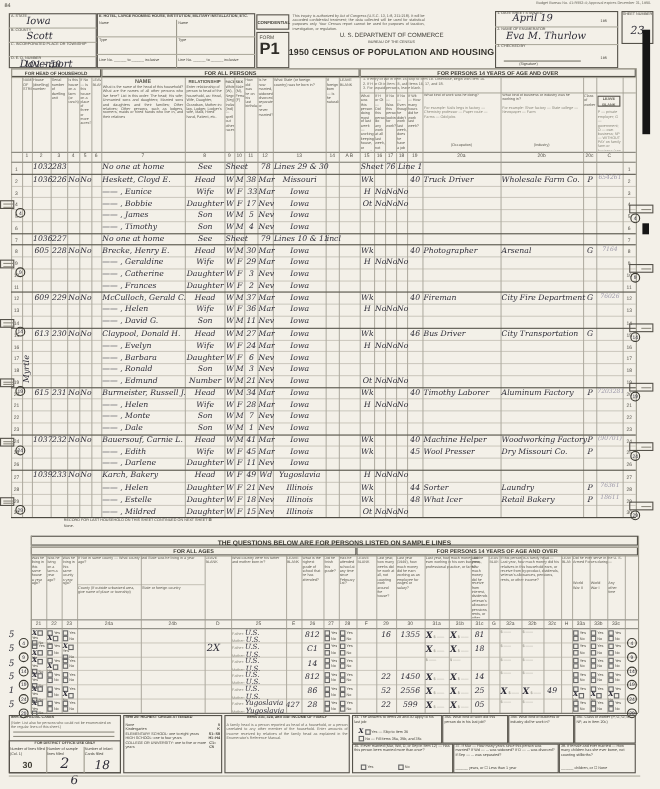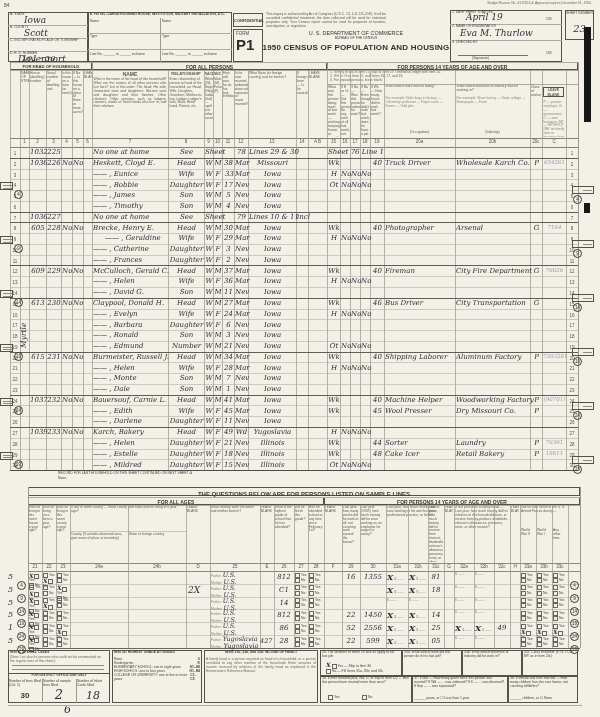--- a/index.html
+++ b/index.html
@@ -233,21 +233,21 @@
       <div class="ab vl" style="left: 566px; top: 70px; height: 400px; opacity: 0.75;"></div>
       <div class="ab vl" style="left: 578px; top: 62px; height: 408px;"></div>
       <div class="ab vl" style="left: 10px; top: 62px; height: 8px;"></div>
       <div class="ab vl" style="left: 92px; top: 62px; height: 8px;"></div>
       <div class="ab vl" style="left: 327px; top: 62px; height: 8px;"></div>
       <div class="ab num" style="left: 10px; top: 150px; width: 10px;">1</div>
       <div class="ab num" style="left: 566px; top: 150px; width: 12px;">1</div>
       <div class="ab hl" style="left: 10px; top: 157.77px; width: 568px; opacity: 0.55;"></div>
       <div class="ab hld" style="left: 10px; top: 157.77px; width: 568px; opacity: 0.8;"></div>
       <div class="ab hw" style="left: 30px; top: 149.2px; width: 16px; height: 8.77px; text-align: center; overflow: visible;">1032</div>
-      <div class="ab hw" style="left: 47px; top: 149.2px; width: 14px; height: 8.77px; text-align: center; overflow: visible;">225</div>
+      <div class="ab hw" style="left: 47px; top: 149.2px; width: 14px; height: 8.77px; text-align: center; overflow: visible;">283</div>
       <div class="ab hw" style="left: 93px; top: 149.2px; width: 75px; height: 8.77px; overflow: visible;">No one at home</div>
       <div class="ab hw" style="left: 169px; top: 149.2px; width: 35px; height: 8.77px; text-align: center; overflow: visible;">See</div>
       <div class="ab hw" style="left: 205px; top: 149.2px; width: 8px; height: 8.77px; text-align: center; overflow: visible;">Sheet</div>
       <div class="ab hw" style="left: 235px; top: 149.2px; width: 13px; height: 8.77px; text-align: center; overflow: visible;">78</div>
       <div class="ab hw" style="left: 249px; top: 149.2px; width: 47px; height: 8.77px; text-align: center; overflow: visible;">Lines 29 &amp; 30</div>
       <div class="ab hw" style="left: 328px; top: 149.2px; width: 12px; height: 8.77px; text-align: center; overflow: visible;">Sheet 76 Line 1</div>
       <div class="ab num" style="left: 10px; top: 160.77px; width: 10px;">2</div>
       <div class="ab num" style="left: 566px; top: 160.77px; width: 12px;">2</div>
       <div class="ab hl" style="left: 10px; top: 168.54px; width: 568px; opacity: 0.55;"></div>
       <div class="ab hw" style="left: 30px; top: 159.97px; width: 16px; height: 8.77px; text-align: center; overflow: visible;">1036</div>
@@ -257,21 +257,21 @@
       <div class="ab hw" style="left: 93px; top: 159.97px; width: 75px; height: 8.77px; overflow: visible;">Heskett, Cloyd E.</div>
       <div class="ab hw" style="left: 169px; top: 159.97px; width: 35px; height: 8.77px; text-align: center; overflow: visible;">Head</div>
       <div class="ab hw" style="left: 205px; top: 159.97px; width: 8px; height: 8.77px; text-align: center; overflow: visible;">W</div>
       <div class="ab hw" style="left: 214px; top: 159.97px; width: 8px; height: 8.77px; text-align: center; overflow: visible;">M</div>
       <div class="ab hw" style="left: 223px; top: 159.97px; width: 11px; height: 8.77px; text-align: center; overflow: visible;">38</div>
       <div class="ab hw" style="left: 235px; top: 159.97px; width: 13px; height: 8.77px; text-align: center; overflow: visible;">Mar</div>
       <div class="ab hw" style="left: 249px; top: 159.97px; width: 47px; height: 8.77px; text-align: center; overflow: visible;">Missouri</div>
       <div class="ab hw" style="left: 328px; top: 159.97px; width: 12px; height: 8.77px; text-align: center; overflow: visible;">Wk</div>
       <div class="ab hw" style="left: 371px; top: 159.97px; width: 13px; height: 8.77px; text-align: center; overflow: visible;">40</div>
       <div class="ab hw" style="left: 385px; top: 159.97px; width: 70px; height: 8.77px; overflow: visible;">Truck Driver</div>
-      <div class="ab hw" style="left: 456px; top: 159.97px; width: 74px; height: 8.77px; overflow: visible;">Wholesale Karch Co.</div>
+      <div class="ab hw" style="left: 456px; top: 159.97px; width: 74px; height: 8.77px; overflow: visible;">Wholesale Farm Co.</div>
       <div class="ab hw" style="left: 531px; top: 159.97px; width: 11px; height: 8.77px; text-align: center; overflow: visible;">P</div>
       <div class="ab hw fnt" style="left: 543px; top: 159.97px; width: 23px; height: 8.77px; text-align: center; overflow: visible;">654261</div>
       <div class="ab num" style="left: 10px; top: 171.54px; width: 10px;">3</div>
       <div class="ab num" style="left: 566px; top: 171.54px; width: 12px;">3</div>
       <div class="ab hl" style="left: 10px; top: 179.31px; width: 568px; opacity: 0.55;"></div>
       <div class="ab hw" style="left: 93px; top: 170.74px; width: 75px; height: 8.77px; overflow: visible;">—— , Eunice</div>
       <div class="ab hw" style="left: 169px; top: 170.74px; width: 35px; height: 8.77px; text-align: center; overflow: visible;">Wife</div>
       <div class="ab hw" style="left: 205px; top: 170.74px; width: 8px; height: 8.77px; text-align: center; overflow: visible;">W</div>
       <div class="ab hw" style="left: 214px; top: 170.74px; width: 8px; height: 8.77px; text-align: center; overflow: visible;">F</div>
       <div class="ab hw" style="left: 223px; top: 170.74px; width: 11px; height: 8.77px; text-align: right; overflow: visible;">33</div>
@@ -344,21 +344,21 @@
       <div class="ab hw" style="left: 249px; top: 224.59px; width: 47px; height: 8.77px; text-align: center; overflow: visible;">Iowa</div>
       <div class="ab hw" style="left: 328px; top: 224.59px; width: 12px; height: 8.77px; text-align: center; overflow: visible;">Wk</div>
       <div class="ab hw" style="left: 371px; top: 224.59px; width: 13px; height: 8.77px; text-align: center; overflow: visible;">40</div>
       <div class="ab hw" style="left: 385px; top: 224.59px; width: 70px; height: 8.77px; overflow: visible;">Photographer</div>
       <div class="ab hw" style="left: 456px; top: 224.59px; width: 74px; height: 8.77px; overflow: visible;">Arsenal</div>
       <div class="ab hw" style="left: 531px; top: 224.59px; width: 11px; height: 8.77px; text-align: center; overflow: visible;">G</div>
       <div class="ab hw fnt" style="left: 543px; top: 224.59px; width: 23px; height: 8.77px; text-align: center; overflow: visible;">7164</div>
       <div class="ab num" style="left: 10px; top: 236.16px; width: 10px;">9</div>
       <div class="ab num" style="left: 566px; top: 236.16px; width: 12px;">9</div>
       <div class="ab hl" style="left: 10px; top: 243.93px; width: 568px; opacity: 0.55;"></div>
-      <div class="ab hw" style="left: 93px; top: 235.36px; width: 75px; height: 8.77px; overflow: visible; margin-left: 12px;">—— , Geraldine</div>
+      <div class="ab hw" style="left: 93px; top: 235.36px; width: 75px; height: 8.77px; overflow: visible;">—— , Geraldine</div>
       <div class="ab hw" style="left: 169px; top: 235.36px; width: 35px; height: 8.77px; text-align: center; overflow: visible;">Wife</div>
       <div class="ab hw" style="left: 205px; top: 235.36px; width: 8px; height: 8.77px; text-align: center; overflow: visible;">W</div>
       <div class="ab hw" style="left: 214px; top: 235.36px; width: 8px; height: 8.77px; text-align: center; overflow: visible;">F</div>
       <div class="ab hw" style="left: 223px; top: 235.36px; width: 11px; height: 8.77px; text-align: center; overflow: visible;">29</div>
       <div class="ab hw" style="left: 235px; top: 235.36px; width: 13px; height: 8.77px; text-align: center; overflow: visible;">Mar</div>
       <div class="ab hw" style="left: 249px; top: 235.36px; width: 47px; height: 8.77px; text-align: center; overflow: visible;">Iowa</div>
       <div class="ab hw" style="left: 328px; top: 235.36px; width: 12px; height: 8.77px; text-align: center; overflow: visible;">H</div>
       <div class="ab hw" style="left: 341px; top: 235.36px; width: 9px; height: 8.77px; text-align: center; overflow: visible;">No</div>
       <div class="ab hw" style="left: 351px; top: 235.36px; width: 9px; height: 8.77px; text-align: center; overflow: visible;">No</div>
       <div class="ab hw" style="left: 361px; top: 235.36px; width: 9px; height: 8.77px; text-align: center; overflow: visible;">No</div>
@@ -505,21 +505,21 @@
       <div class="ab hw" style="left: 73px; top: 353.83px; width: 10px; height: 8.77px; text-align: center; overflow: visible;">No</div>
       <div class="ab hw" style="left: 93px; top: 353.83px; width: 75px; height: 8.77px; overflow: visible;">Burmeister, Russell J.</div>
       <div class="ab hw" style="left: 169px; top: 353.83px; width: 35px; height: 8.77px; text-align: center; overflow: visible;">Head</div>
       <div class="ab hw" style="left: 205px; top: 353.83px; width: 8px; height: 8.77px; text-align: center; overflow: visible;">W</div>
       <div class="ab hw" style="left: 214px; top: 353.83px; width: 8px; height: 8.77px; text-align: center; overflow: visible;">M</div>
       <div class="ab hw" style="left: 223px; top: 353.83px; width: 11px; height: 8.77px; text-align: center; overflow: visible;">34</div>
       <div class="ab hw" style="left: 235px; top: 353.83px; width: 13px; height: 8.77px; text-align: center; overflow: visible;">Mar</div>
       <div class="ab hw" style="left: 249px; top: 353.83px; width: 47px; height: 8.77px; text-align: center; overflow: visible;">Iowa</div>
       <div class="ab hw" style="left: 328px; top: 353.83px; width: 12px; height: 8.77px; text-align: center; overflow: visible;">Wk</div>
       <div class="ab hw" style="left: 371px; top: 353.83px; width: 13px; height: 8.77px; text-align: center; overflow: visible;">40</div>
-      <div class="ab hw" style="left: 385px; top: 353.83px; width: 70px; height: 8.77px; overflow: visible;">Shipping Laborer</div>
+      <div class="ab hw" style="left: 385px; top: 353.83px; width: 70px; height: 8.77px; overflow: visible;">Timothy Laborer</div>
       <div class="ab hw" style="left: 456px; top: 353.83px; width: 74px; height: 8.77px; overflow: visible;">Aluminum Factory</div>
       <div class="ab hw" style="left: 531px; top: 353.83px; width: 11px; height: 8.77px; text-align: center; overflow: visible;">P</div>
       <div class="ab hw fnt" style="left: 543px; top: 353.83px; width: 23px; height: 8.77px; text-align: center; overflow: visible;">7203281</div>
       <div class="ab num" style="left: 10px; top: 365.4px; width: 10px;">21</div>
       <div class="ab num" style="left: 566px; top: 365.4px; width: 12px;">21</div>
       <div class="ab hl" style="left: 10px; top: 373.17px; width: 568px; opacity: 0.55;"></div>
       <div class="ab hw" style="left: 93px; top: 364.6px; width: 75px; height: 8.77px; overflow: visible;">—— , Helen</div>
       <div class="ab hw" style="left: 169px; top: 364.6px; width: 35px; height: 8.77px; text-align: center; overflow: visible;">Wife</div>
       <div class="ab hw" style="left: 205px; top: 364.6px; width: 8px; height: 8.77px; text-align: center; overflow: visible;">W</div>
       <div class="ab hw" style="left: 214px; top: 364.6px; width: 8px; height: 8.77px; text-align: center; overflow: visible;">F</div>
@@ -636,21 +636,21 @@
       <div class="ab hl" style="left: 10px; top: 459.33px; width: 568px; opacity: 0.55;"></div>
       <div class="ab hw" style="left: 93px; top: 450.76px; width: 75px; height: 8.77px; overflow: visible;">—— , Estelle</div>
       <div class="ab hw" style="left: 169px; top: 450.76px; width: 35px; height: 8.77px; text-align: center; overflow: visible;">Daughter</div>
       <div class="ab hw" style="left: 205px; top: 450.76px; width: 8px; height: 8.77px; text-align: center; overflow: visible;">W</div>
       <div class="ab hw" style="left: 214px; top: 450.76px; width: 8px; height: 8.77px; text-align: center; overflow: visible;">F</div>
       <div class="ab hw" style="left: 223px; top: 450.76px; width: 11px; height: 8.77px; text-align: center; overflow: visible;">18</div>
       <div class="ab hw" style="left: 235px; top: 450.76px; width: 13px; height: 8.77px; text-align: center; overflow: visible;">Nev</div>
       <div class="ab hw" style="left: 249px; top: 450.76px; width: 47px; height: 8.77px; text-align: center; overflow: visible;">Illinois</div>
       <div class="ab hw" style="left: 328px; top: 450.76px; width: 12px; height: 8.77px; text-align: center; overflow: visible;">Wk</div>
       <div class="ab hw" style="left: 371px; top: 450.76px; width: 13px; height: 8.77px; text-align: center; overflow: visible;">48</div>
-      <div class="ab hw" style="left: 385px; top: 450.76px; width: 70px; height: 8.77px; overflow: visible;">Cake Icer</div>
+      <div class="ab hw" style="left: 385px; top: 450.76px; width: 70px; height: 8.77px; overflow: visible;">What Icer</div>
       <div class="ab hw" style="left: 456px; top: 450.76px; width: 74px; height: 8.77px; overflow: visible;">Retail Bakery</div>
       <div class="ab hw" style="left: 531px; top: 450.76px; width: 11px; height: 8.77px; text-align: center; overflow: visible;">P</div>
       <div class="ab hw fnt" style="left: 543px; top: 450.76px; width: 23px; height: 8.77px; text-align: center; overflow: visible;">18611</div>
       <div class="ab num" style="left: 10px; top: 462.33px; width: 10px;">30</div>
       <div class="ab num" style="left: 566px; top: 462.33px; width: 12px;">30</div>
       <div class="ab hld" style="left: 10px; top: 470.1px; width: 568px; opacity: 0.8;"></div>
       <div class="ab hw" style="left: 93px; top: 461.53px; width: 75px; height: 8.77px; overflow: visible;">—— , Mildred</div>
       <div class="ab hw" style="left: 169px; top: 461.53px; width: 35px; height: 8.77px; text-align: center; overflow: visible;">Daughter</div>
       <div class="ab hw" style="left: 205px; top: 461.53px; width: 8px; height: 8.77px; text-align: center; overflow: visible;">W</div>
       <div class="ab hw" style="left: 214px; top: 461.53px; width: 8px; height: 8.77px; text-align: center; overflow: visible;">F</div>

